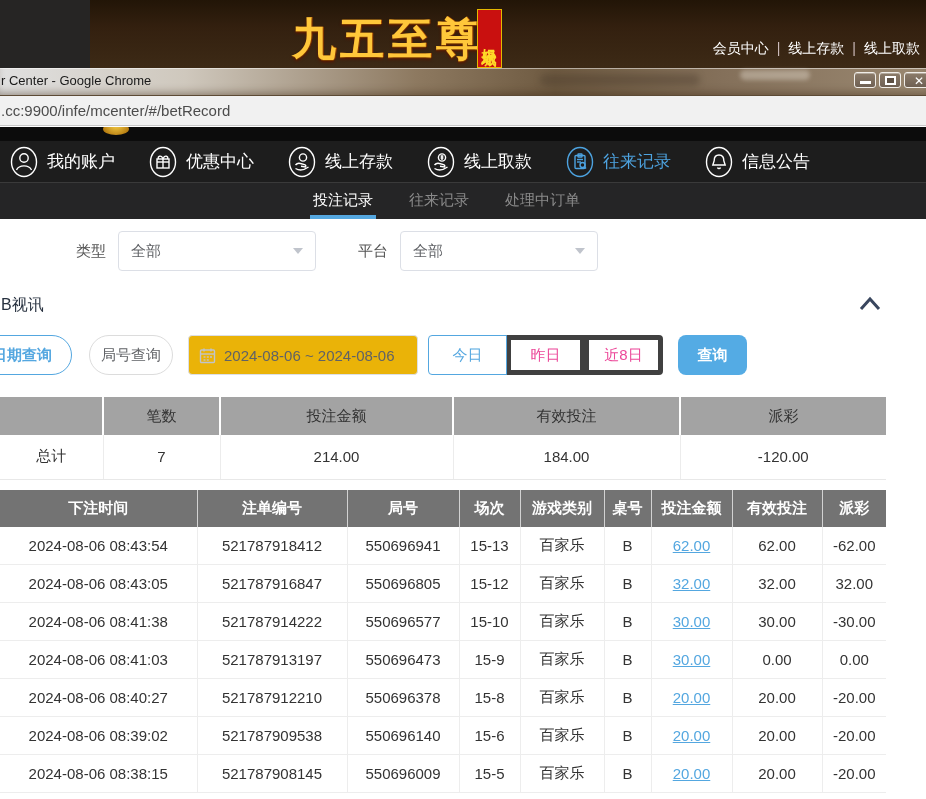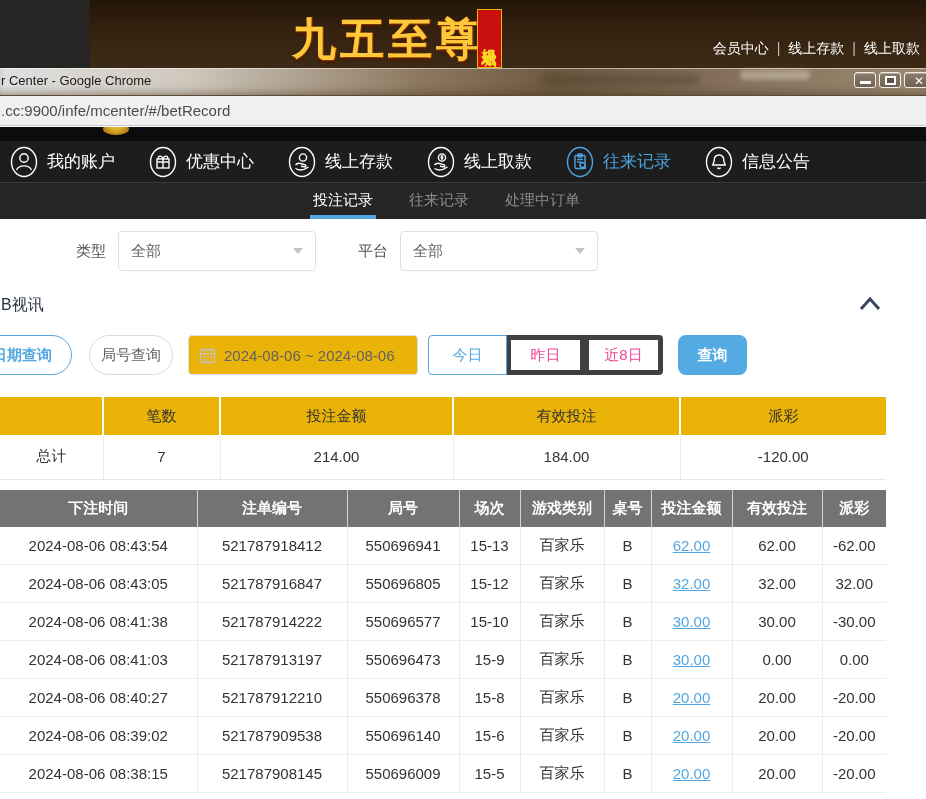--- a/index.html
+++ b/index.html
@@ -101,21 +101,21 @@
     color:#ec4899; display:flex; align-items:center; justify-content:center; cursor:pointer; margin-left:-1px; }
   .quick-btn:first-child { margin-left:0; border-radius:4px 0 0 4px; }
   .quick-btn:last-child { border-radius:0 4px 4px 0; }
   .quick-btn.active { border:1px solid #54a7e0; color:#54a7e0; z-index:2; }
   .search-btn { margin-left:15px; width:69px; height:40px; background:#54abe4; border:none; border-radius:8px;
     color:#fff; font-size:15px; font-weight:bold; display:flex; align-items:center; justify-content:center; cursor:pointer; }
 
   
   table { border-collapse:collapse; table-layout:fixed; }
   .summary-table { margin-top:22px; width:886px; }
-  .summary-table th { background:#eab308; height:38px; font-size:15px; font-weight:normal; color:#333;
+  .summary-table th { background:#a3a3a3; height:38px; font-size:15px; font-weight:normal; color:#333;
     border-right:2px solid #fff; }
   .summary-table th:last-child { border-right:none; }
   .summary-table td { background:#fff; height:44px; font-size:15px; color:#333; text-align:center;
     border-right:1px solid #ececec; border-bottom:1px solid #e8e8e8; }
   .summary-table td:last-child { border-right:none; }
   .s0{width:103px;} .s1{width:117px;} .s2{width:233px;} .s3{width:227px;} .s4{width:206px;}
 
   
   .main-table { margin-top:10px; width:886px; }
   .main-table th { background:#737373; height:37px; color:#fff; font-size:15px; font-weight:bold;

